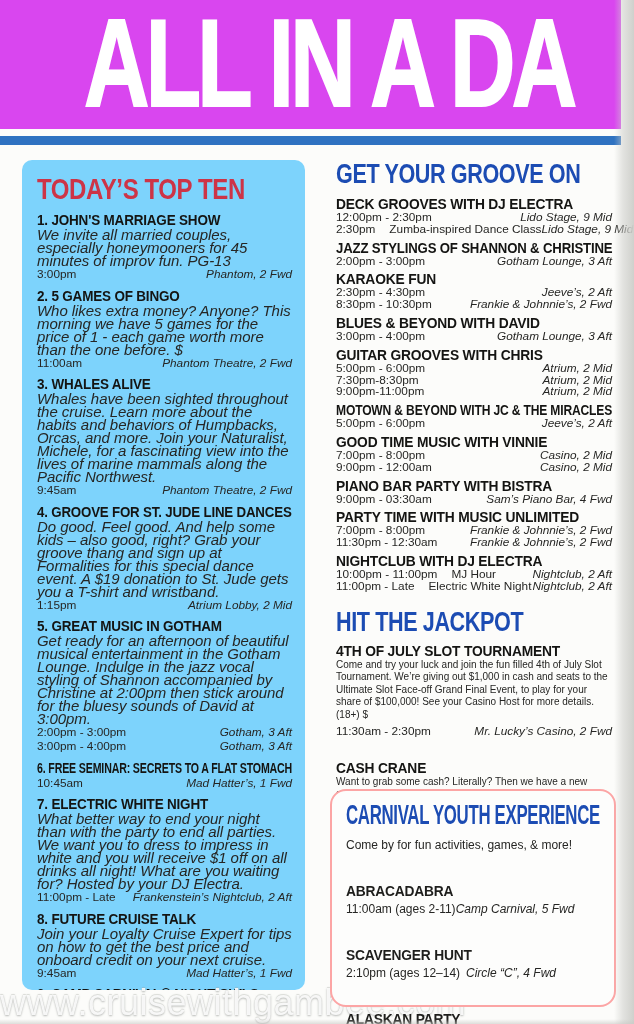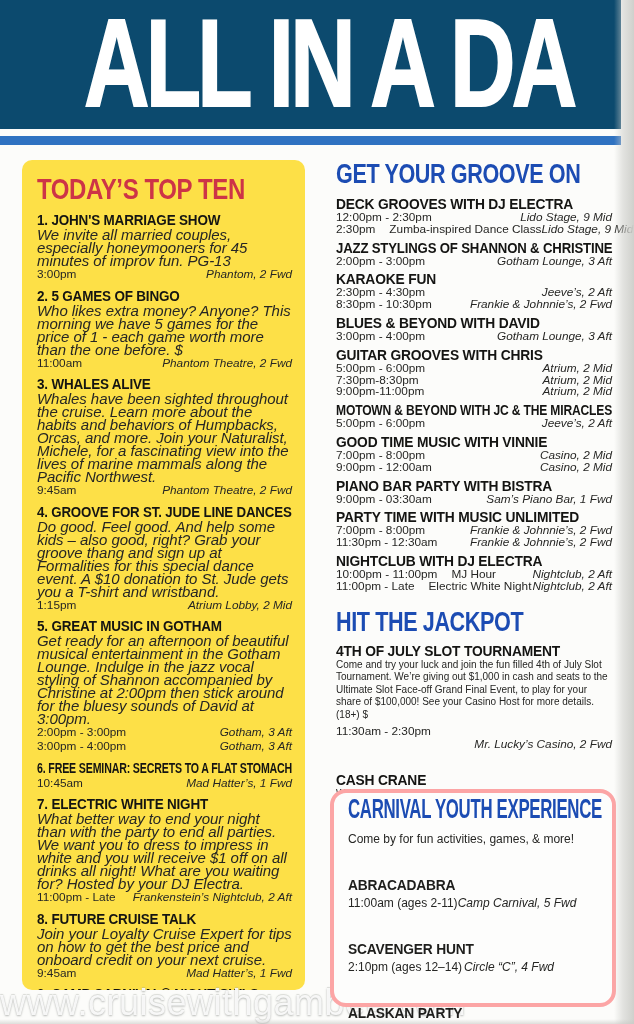--- a/index.html
+++ b/index.html
@@ -2,63 +2,63 @@
 <html><head>
 <meta charset="utf-8">
 <style>
   html,body { margin:0; padding:0; background:#c9cac6; }
   * { box-sizing:border-box; }
   .page {
     position:relative; width:634px; height:1024px; background:#fcfcfa;
     overflow:hidden; font-family:"Liberation Sans", sans-serif; color:#1e1e1c;
   }
   
-  .banner { position:absolute; left:0; top:0; width:621px; height:129px; background:#0c4a6e; overflow:hidden; }
+  .banner { position:absolute; left:0; top:0; width:621px; height:129px; background:#d946ef; overflow:hidden; }
   .banner-text {
     position:absolute; left:84px; top:8px; font-size:124px; line-height:110px; font-weight:bold;
     color:#ffffff; white-space:nowrap; transform:scaleX(0.73); transform-origin:left top;
     letter-spacing:-5px; -webkit-text-stroke:2px #ffffff;
   }
   .stripe { position:absolute; left:0; top:136px; width:621px; height:9px; background:#2f72c1; }
 
   
   .fit { display:block; white-space:nowrap; transform-origin:left center; }
   .h-red  { color:#cd3447; font-size:30px; line-height:32px; font-weight:bold; --cond:0.8; letter-spacing:-0.5px; }
   .h-blue { color:#1c4cb3; font-size:27px; line-height:29px; font-weight:bold; --cond:0.8; letter-spacing:-0.5px; }
 
   
   .left-panel {
     position:absolute; left:22px; top:160px; width:283px; height:830px;
-    background:#fde047; border-radius:10px; padding:13px 13px 8px 15px; overflow:hidden; z-index:1;
+    background:#7dd3fc; border-radius:10px; padding:13px 13px 8px 15px; overflow:hidden; z-index:1;
   }
   .item { margin-top:7px; }
   .item-title { font-size:14.5px; line-height:16px; font-weight:bold; color:#141412; --cond:0.93; letter-spacing:-0.2px; white-space:nowrap; }
   .item-body { font-size:15px; line-height:13px; color:#262624; letter-spacing:-0.05px;font-style:italic; }
   .sched { display:flex; font-size:11.8px; line-height:12.6px; color:#262624; margin-top:1px; }
   .time { white-space:nowrap; }
   .note { margin-left:14px; white-space:nowrap; }
   .loc  { font-style:italic; margin-left:auto; text-align:right; white-space:nowrap; }
 
   
   .right-col { position:absolute; left:336px; top:160px; width:276px; z-index:1; }
   .groove-heading { margin-bottom:7px; }
   .evt { margin-top:4px; }
   .evt-title { font-size:15px; line-height:16px; font-weight:bold; color:#141412; --cond:0.92; letter-spacing:-0.2px; white-space:nowrap; }
   .evt .sched { line-height:11.8px; margin-top:0; }
   .jackpot-heading { margin-top:15px; margin-bottom:5px; }
   .jk { margin-top:6px; }
   .jk-body { font-size:10px; line-height:12.5px; color:#262624; }
-  .jk .sched { margin-top:4px;flex-direction:column; }
+  .jk .sched { margin-top:4px; }
   .jk.cash { margin-top:22px; }
 
   
   .youth-box {
     position:absolute; left:330px; top:789px; width:286px; height:218px;
-    background:#fdfdfc; border:4px solid #fca5a5; border-radius:16px;
-    padding:2px 14px; z-index:3;
+    background:#fdfdfc; border:2px solid #fca5a5; border-radius:16px;
+    padding:10px 14px; z-index:3;
   }
   .youth-intro { font-size:12px; margin-top:8px; color:#262624; }
   .y-evt { margin-top:31px; }
   .y-title { font-size:14.5px; line-height:16px; font-weight:bold; --cond:0.95; letter-spacing:-0.2px; white-space:nowrap; }
   .y-row { display:flex; font-size:12px; margin-top:3px; padding-right:44px; color:#262624; }
 
   
   .watermark {
     position:absolute; left:0; top:982px; z-index:2; font-size:36px; letter-spacing:0.5px;
     color:rgba(252,252,252,0.92); white-space:nowrap;
@@ -105,21 +105,21 @@
         <div class="item">
           <div class="item-title fit" style="transform: scaleX(0.93);">3. WHALES ALIVE</div>
           <div class="item-body">Whales have been sighted throughout the cruise. Learn more about the habits and behaviors of Humpbacks, Orcas, and more. Join your Naturalist, Michele, for a fascinating view into the lives of marine mammals along the Pacific Northwest.</div>
           <div class="sched">
             <span class="time">9:45am</span>
             <span class="loc">Phantom Theatre, 2 Fwd</span>
           </div>
         </div>
         <div class="item">
           <div class="item-title fit" style="transform: scaleX(0.917);">4. GROOVE FOR ST. JUDE LINE DANCES</div>
-          <div class="item-body">Do good. Feel good. And help some kids – also good, right? Grab your groove thang and sign up at Formalities for this special dance event. A $10 donation to St. Jude gets you a T-shirt and wristband.</div>
+          <div class="item-body">Do good. Feel good. And help some kids – also good, right? Grab your groove thang and sign up at Formalities for this special dance event. A $19 donation to St. Jude gets you a T-shirt and wristband.</div>
           <div class="sched">
             <span class="time">1:15pm</span>
             <span class="loc">Atrium Lobby, 2 Mid</span>
           </div>
         </div>
         <div class="item">
           <div class="item-title fit" style="transform: scaleX(0.93);">5. GREAT MUSIC IN GOTHAM</div>
           <div class="item-body">Get ready for an afternoon of beautiful musical entertainment in the Gotham Lounge. Indulge in the jazz vocal styling of Shannon accompanied by Christine at 2:00pm then stick around for the bluesy sounds of David at 3:00pm.</div>
           <div class="sched">
             <span class="time">2:00pm - 3:00pm</span>
@@ -230,21 +230,21 @@
           </div>
           <div class="sched">
             <span class="time">9:00pm - 12:00am</span>
             <span class="loc">Casino, 2 Mid</span>
           </div>
         </div>
         <div class="evt">
           <div class="evt-title fit" style="transform: scaleX(0.92);">PIANO BAR PARTY WITH BISTRA</div>
           <div class="sched">
             <span class="time">9:00pm - 03:30am</span>
-            <span class="loc">Sam’s Piano Bar, 1 Fwd</span>
+            <span class="loc">Sam’s Piano Bar, 4 Fwd</span>
           </div>
         </div>
         <div class="evt">
           <div class="evt-title fit" style="transform: scaleX(0.92);">PARTY TIME WITH MUSIC UNLIMITED</div>
           <div class="sched">
             <span class="time">7:00pm - 8:00pm</span>
             <span class="loc">Frankie &amp; Johnnie’s, 2 Fwd</span>
           </div>
           <div class="sched">
             <span class="time">11:30pm - 12:30am</span>

